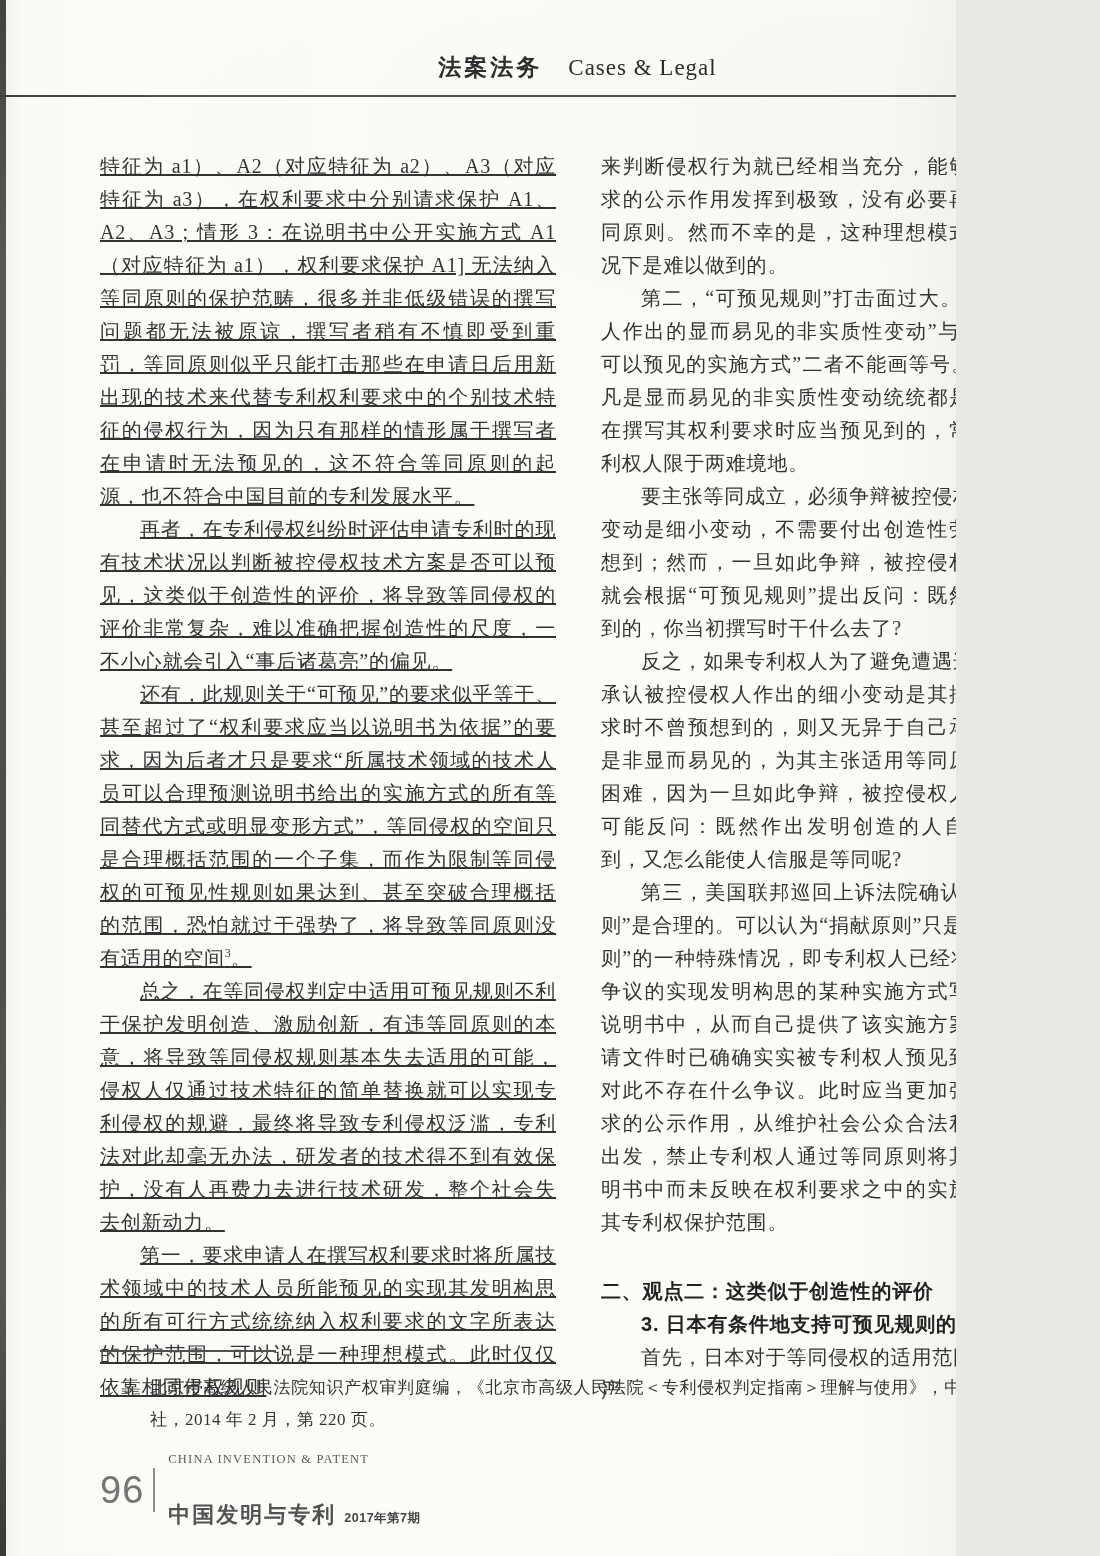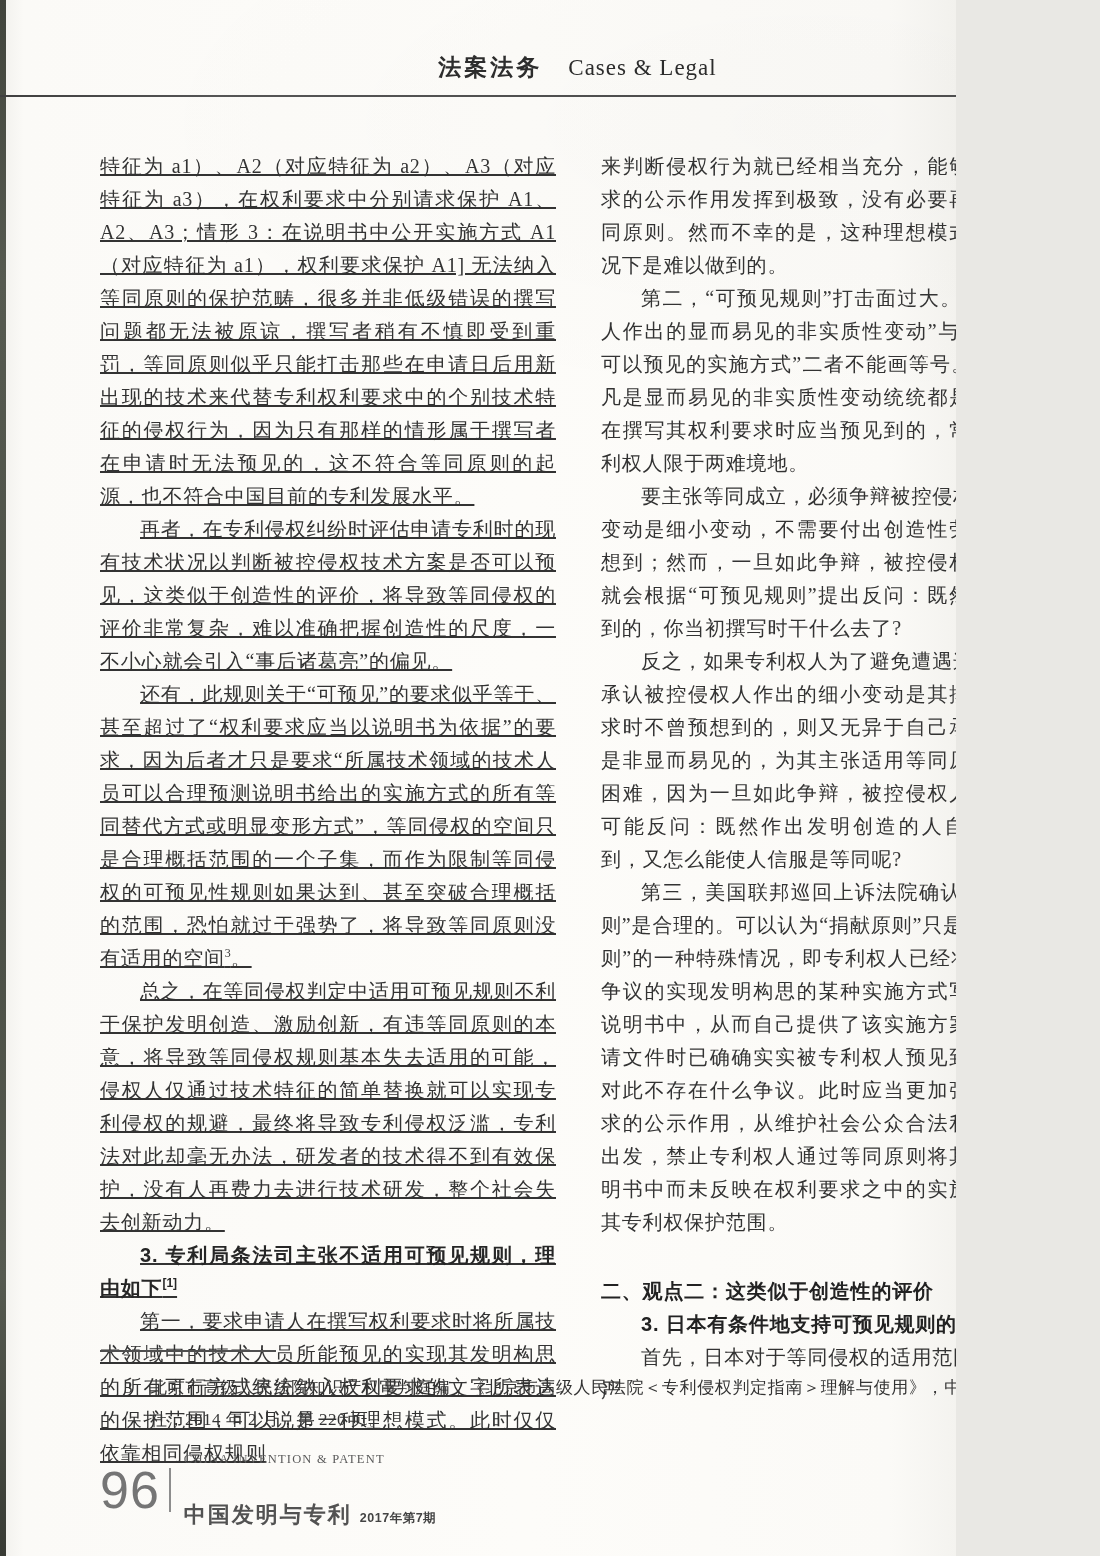--- a/index.html
+++ b/index.html
@@ -66,21 +66,21 @@
     display:flex;align-items:flex-start;
     font-size:17px;line-height:32px;letter-spacing:0.5px;color:#333;
   }
   .footnote-marker{flex:0 0 50px;padding-left:24px;box-sizing:border-box;}
   .footnote-text{flex:1;text-align:justify;}
   
   .footer{
     position:absolute;left:100px;top:1452px;display:flex;align-items:center;
   }
   .footer-num{
-    font-family:"Liberation Sans",sans-serif;font-size:52px;font-weight:400;
+    font-family:"Liberation Sans",sans-serif;font-size:38px;font-weight:400;
     color:#757575;line-height:1;letter-spacing:1px;
   }
   .footer-divider{width:2px;height:44px;background:#8d8d8d;margin:0 13px 0 9px;}
   .footer-meta{display:flex;flex-direction:column;justify-content:center;gap:36px;}
   .footer-en{
     font-family:"Liberation Serif",serif;font-size:12.5px;color:#5a5a5a;
     letter-spacing:1.2px;line-height:15px;
   }
   .footer-cn-row{display:flex;align-items:baseline;margin-top:2px;}
   .footer-cn{
@@ -102,21 +102,20 @@
   <div class="header">
     <span class="header-cn">法案法务</span><span class="header-en">Cases &amp; Legal</span>
   </div>
   <div class="header-rule"></div>
 
   <div class="col col-left">
       <div class="para body no-indent"><span>特征为 a1）、A2（对应特征为 a2）、A3（对应特征为 a3），在权利要求中分别请求保护 A1、A2、A3；情形 3：在说明书中公开实施方式 A1（对应特征为 a1），权利要求保护 A1] 无法纳入等同原则的保护范畴，很多并非低级错误的撰写问题都无法被原谅，撰写者稍有不慎即受到重罚，等同原则似乎只能打击那些在申请日后用新出现的技术来代替专利权利要求中的个别技术特征的侵权行为，因为只有那样的情形属于撰写者在申请时无法预见的，这不符合等同原则的起源，也不符合中国目前的专利发展水平。</span></div>
       <div class="para body"><span>再者，在专利侵权纠纷时评估申请专利时的现有技术状况以判断被控侵权技术方案是否可以预见，这类似于创造性的评价，将导致等同侵权的评价非常复杂，难以准确把握创造性的尺度，一不小心就会引入“事后诸葛亮”的偏见。</span></div>
       <div class="para body"><span>还有，此规则关于“可预见”的要求似乎等于、甚至超过了“权利要求应当以说明书为依据”的要求，因为后者才只是要求“所属技术领域的技术人员可以合理预测说明书给出的实施方式的所有等同替代方式或明显变形方式”，等同侵权的空间只是合理概括范围的一个子集，而作为限制等同侵权的可预见性规则如果达到、甚至突破合理概括的范围，恐怕就过于强势了，将导致等同原则没有适用的空间</span><sup>3</sup><span>。</span></div>
       <div class="para body"><span>总之，在等同侵权判定中适用可预见规则不利于保护发明创造、激励创新，有违等同原则的本意，将导致等同侵权规则基本失去适用的可能，侵权人仅通过技术特征的简单替换就可以实现专利侵权的规避，最终将导致专利侵权泛滥，专利法对此却毫无办法，研发者的技术得不到有效保护，没有人再费力去进行技术研发，整个社会失去创新动力。</span></div>
-      <div class="para heading"><span>3. 专利局条法司主张不适用可预见规则，理由如下</span><sup>[1]</sup></div>
       <div class="para body"><span>第一，要求申请人在撰写权利要求时将所属技术领域中的技术人员所能预见的实现其发明构思的所有可行方式统统纳入权利要求的文字所表达的保护范围，可以说是一种理想模式。此时仅仅依靠相同侵权规则</span></div>
     </div>
   <div class="col col-right">
       <div class="para body no-indent"><span>来判断侵权行为就已经相当充分，能够将权利要求的公示作用发挥到极致，没有必要再乞灵于等同原则。然而不幸的是，这种理想模式在许多情况下是难以做到的。</span></div>
       <div class="para body"><span>第二，“可预见规则”打击面过大。“被控侵权人作出的显而易见的非实质性变动”与“专利权人可以预见的实施方式”二者不能画等号。如果认为凡是显而易见的非实质性变动统统都是专利权人在撰写其权利要求时应当预见到的，常常会使专利权人限于两难境地。</span></div>
       <div class="para body"><span>要主张等同成立，必须争辩被控侵权人作出的变动是细小变动，不需要付出创造性劳动就容易想到；然而，一旦如此争辩，被控侵权人和法官就会根据“可预见规则”提出反问：既然是容易想到的，你当初撰写时干什么去了?</span></div>
       <div class="para body"><span>反之，如果专利权人为了避免遭遇这种责难而承认被控侵权人作出的细小变动是其撰写权利要求时不曾预想到的，则又无异于自己承认该变动是非显而易见的，为其主张适用等同原则带来了困难，因为一旦如此争辩，被控侵权人和法官又可能反问：既然作出发明创造的人自己都想不到，又怎么能使人信服是等同呢?</span></div>
       <div class="para body"><span>第三，美国联邦巡回上诉法院确认的“捐献原则”是合理的。可以认为“捐献原则”只是“可预见规则”的一种特殊情况，即专利权人已经将后来产生争议的实现发明构思的某种实施方式写入其专利说明书中，从而自己提供了该实施方案在撰写申请文件时已确确实实被专利权人预见到的证据，对此不存在什么争议。此时应当更加强调权利要求的公示作用，从维护社会公众合法利益的角度出发，禁止专利权人通过等同原则将其记载在说明书中而未反映在权利要求之中的实施方案纳入其专利权保护范围。</span></div>
       <div class="para section-heading"><span>二、观点二：这类似于创造性的评价</span></div>
       <div class="para sub-heading"><span>3. 日本有条件地支持可预见规则的适用</span></div>

